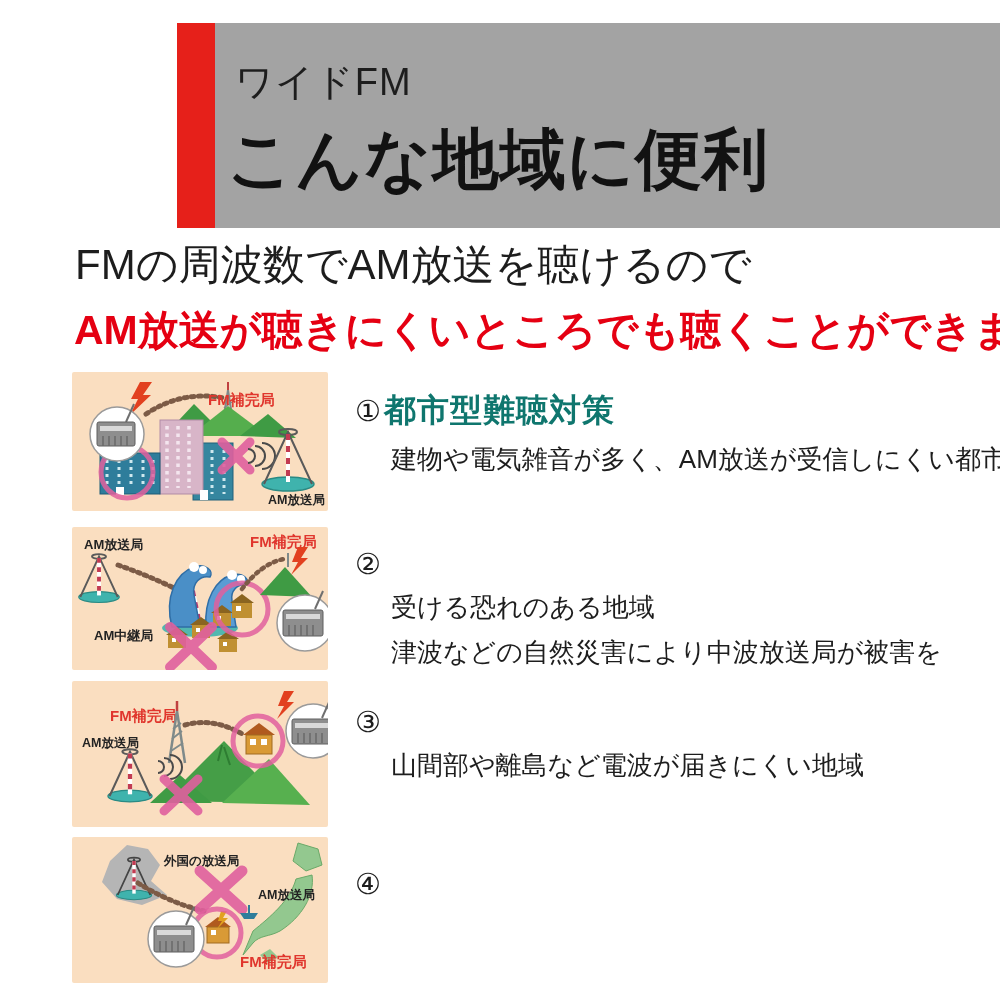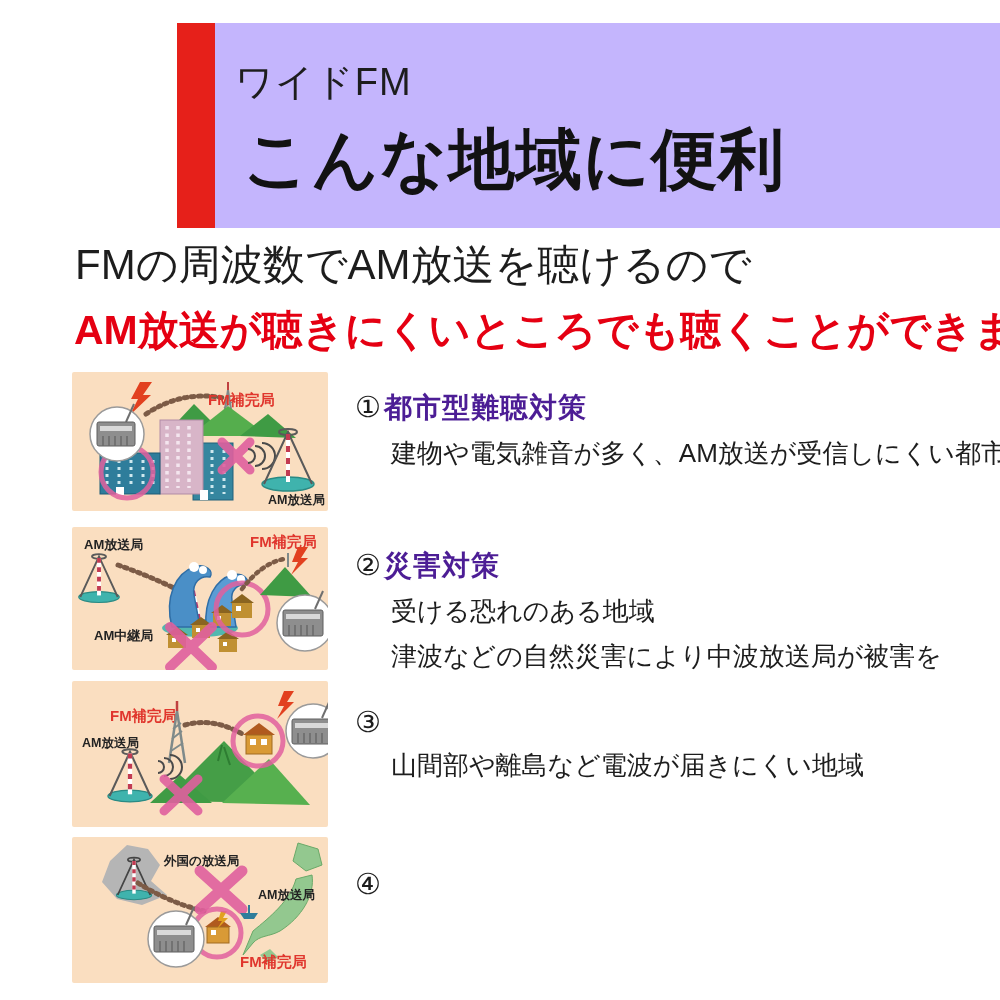--- a/index.html
+++ b/index.html
@@ -3,39 +3,39 @@
 <meta charset="utf-8">
 <style>
   html,body{margin:0;padding:0;}
   body{
     width:1000px;height:1000px;background:#ffffff;position:relative;overflow:hidden;
     font-family:"Liberation Sans","DejaVu Sans",sans-serif;
     -webkit-font-smoothing:antialiased;
   }
   .page{position:absolute;inset:0;}
   
-  .header{position:absolute;left:177px;top:23px;width:823px;height:205px;background:#c4b5fd;}
+  .header{position:absolute;left:177px;top:23px;width:823px;height:205px;background:#a3a3a3;}
   .red-bar{position:absolute;left:0;top:0;width:38px;height:205px;background:#e6201a;}
   .eyebrow{position:absolute;left:58px;top:34px;font-size:38px;color:#1d1d1d;letter-spacing:1px;}
-  .title{position:absolute;left:50px;top:92px;font-size:66px;font-weight:bold;color:#121212;letter-spacing:1px;white-space:nowrap;margin-left:16px;}
+  .title{position:absolute;left:50px;top:92px;font-size:66px;font-weight:bold;color:#121212;letter-spacing:1px;white-space:nowrap;}
   
   .intro1{position:absolute;left:75px;top:237px;font-size:42px;color:#1d1d1d;white-space:nowrap;}
   .intro2{position:absolute;left:74px;top:303px;font-size:41px;font-weight:bold;color:#e50012;white-space:nowrap;}
   
   .panel{position:absolute;left:72px;width:256px;display:block;}
   .p1{top:372px;height:139px;}
   .p2{top:527px;height:143px;}
   .p3{top:681px;height:146px;}
   .p4{top:837px;height:146px;}
   
   .item{position:absolute;left:355px;width:620px;}
   .i1{top:389px;} .i2{top:547px;} .i3{top:705px;} .i4{top:867px;}
   .item-head{display:flex;align-items:baseline;white-space:nowrap;}
   .num{font-size:29px;color:#1d1d1d;margin-right:3px;}
-  .heading{font-size:28px;font-weight:bold;color:#4c1d95;letter-spacing:1px;}
+  .heading{font-size:32px;font-weight:bold;color:#0f766e;letter-spacing:1px;}
   .desc{font-size:26px;color:#1d1d1d;margin-left:36px;margin-top:8px;line-height:37px;white-space:nowrap;}
   .desc:empty{display:none;}
   svg text{font-family:"Liberation Sans","DejaVu Sans",sans-serif;}
 </style>
 </head>
 <body>
 
 <div class="page">
 
   <div class="header">
@@ -257,21 +257,20 @@
       <span class="num">①</span>
       <span class="heading">都市型難聴対策</span>
     </div>
     <div class="desc">建物や電気雑音が多く、AM放送が受信しにくい都市</div>
 
   </div>
 
   <div class="item i2">
     <div class="item-head">
       <span class="num">②</span>
-      <span class="heading">災害対策</span>
     </div>
     <div class="desc">受ける恐れのある地域</div>
     <div class="desc">津波などの自然災害により中波放送局が被害を</div>
   </div>
 
   <div class="item i3">
     <div class="item-head">
       <span class="num">③</span>
     </div>
     <div class="desc">山間部や離島など電波が届きにくい地域</div>

